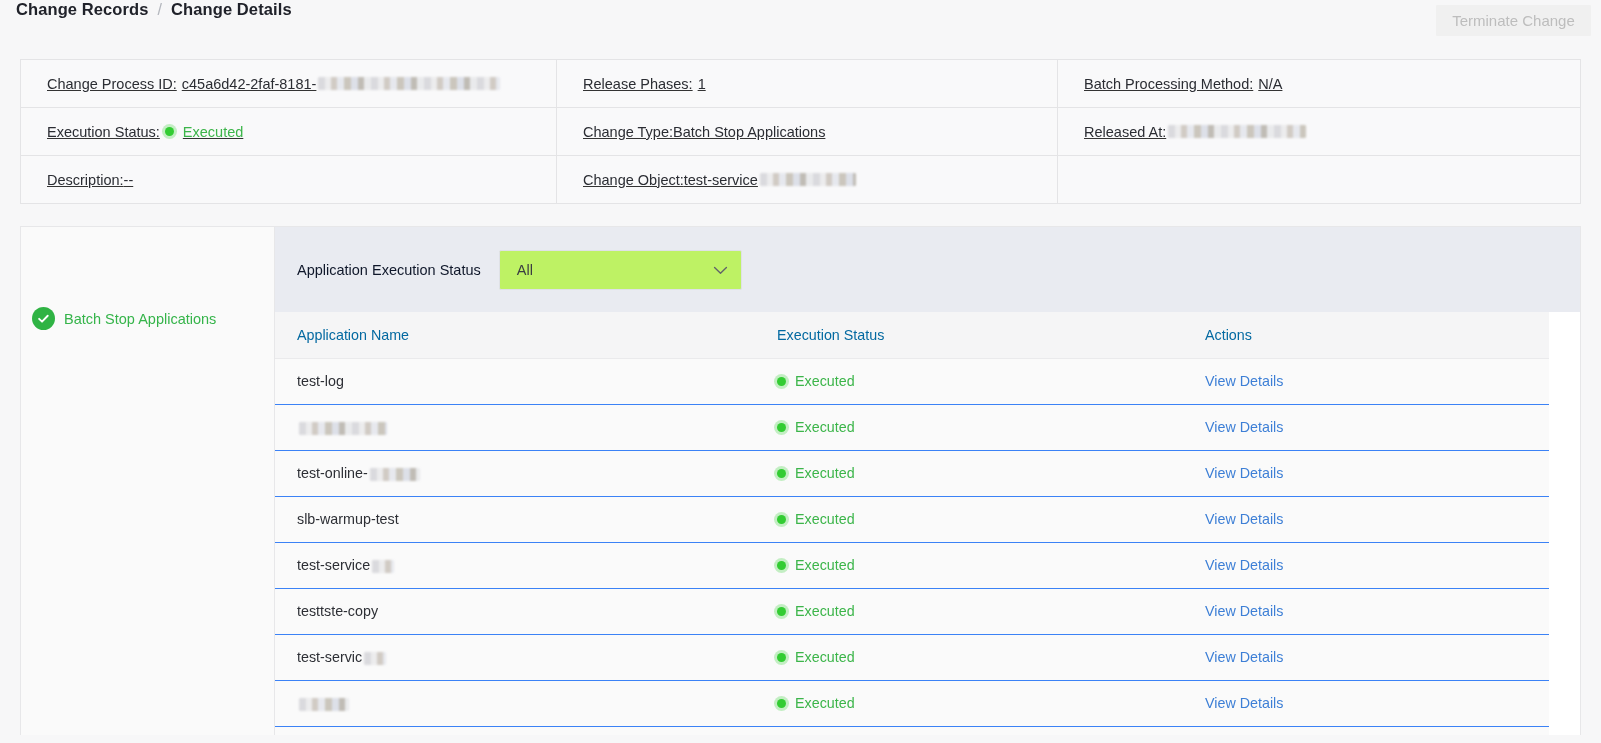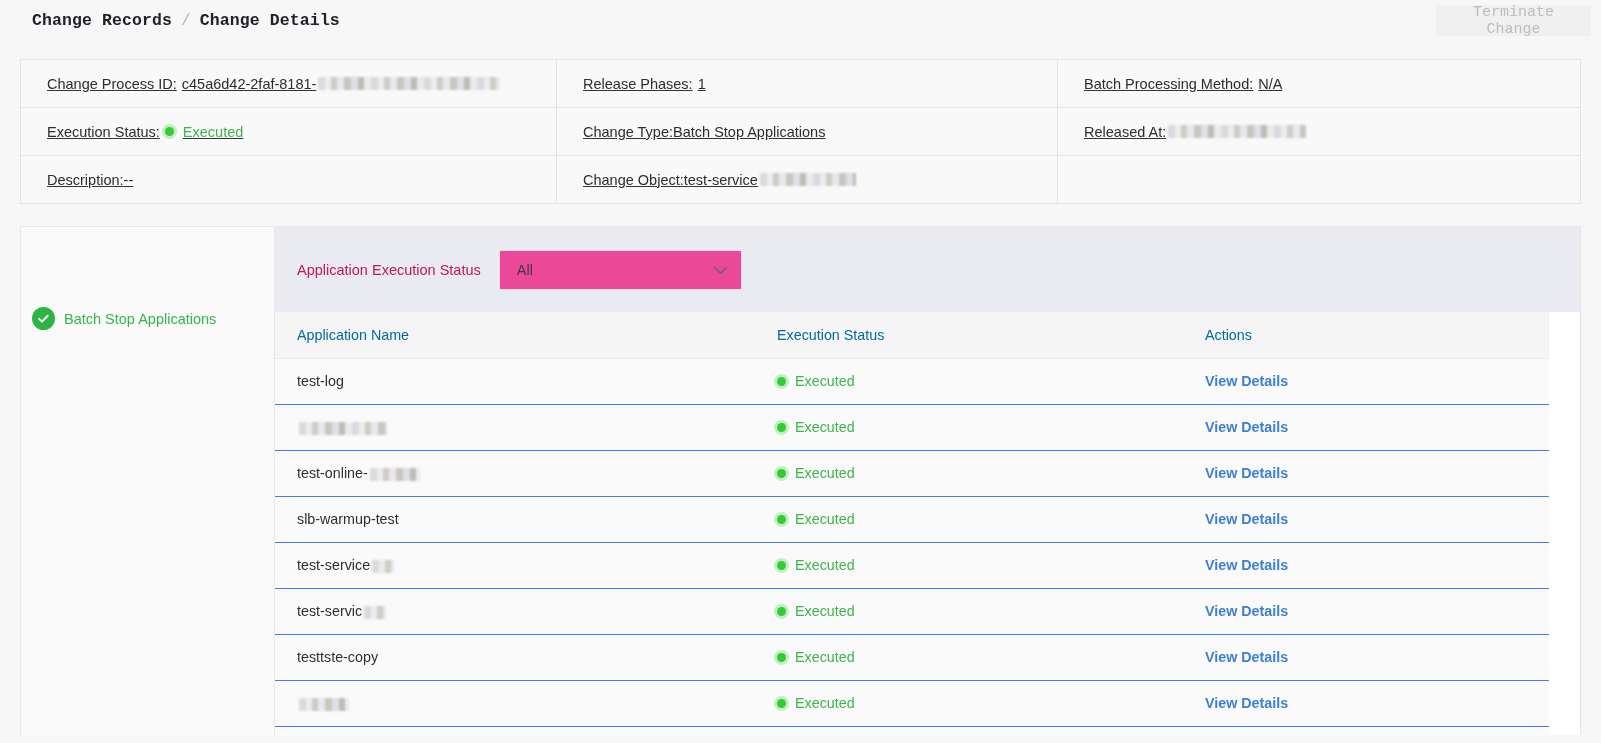--- a/index.html
+++ b/index.html
@@ -12,23 +12,22 @@
     color: #333;
     overflow: hidden;
   }
 
   
   .topbar {
     position: relative;
     height: 41px;
     background: #f7f7f8;
     display: flex;
-    align-items: center;
-    padding-left: 32px;
-    font-family: Liberation Mono, monospace;
+    align-items: flex-start;
+    padding-left: 16px;
   }
   .breadcrumb {
     display: flex;
     align-items: center;
     font-size: 16.5px;
     font-weight: bold;
     letter-spacing: .1px;
   }
   .bc-item { color: #20222a; white-space: nowrap; }
   .bc-item.link { cursor: pointer; }
@@ -163,29 +162,29 @@
   .filter-bar {
     background: #e9ebf1;
     height: 85px;
     display: flex;
     align-items: center;
     padding-left: 22px;
     flex: 0 0 85px;
   }
   .filter-label {
     font-size: 14.5px;
-    color: #be185d;
+    color: #0f172a;
     margin-right: 18px;
     white-space: nowrap;
   }
   .select {
     position: relative;
     width: 243px;
     height: 40px;
-    background: #ec4899;
+    background: #bef264;
     border: 1px solid #dfe1e6;
     border-radius: 2px;
     display: flex;
     align-items: center;
     padding: 0 34px 0 17px;
     font-size: 14.5px;
     color: #3b3d42;
     cursor: pointer;
   }
   .chev {
@@ -225,21 +224,20 @@
   }
   .col-name  { width: 480px; }
   .col-stat  { width: 428px; }
   .col-act   { width: 366px; }
   .cell-status { display: flex; align-items: center; }
   .cell-status .dot { margin-left: 0; margin-right: 9px; }
   .link-action {
     color: #3d7fd6;
     font-size: 14.3px;
     cursor: pointer;
-    font-weight: bold;
   }
   .name-wrap { display: inline-flex; align-items: center; }
 </style>
 </head>
 <body>
 
 <div class="topbar">
   <div class="breadcrumb">
     <span class="bc-item link">Change Records</span>
     <span class="bc-sep">/</span>
@@ -383,31 +381,31 @@
               <td><span class="name-wrap">test-service</span><span class="redact" style="width: 22px;"></span></td>
               <td>
                 <span class="cell-status">
                   <span class="dot"></span>
                   <span class="green-text">Executed</span>
                 </span>
               </td>
               <td><span class="link-action">View Details</span></td>
             </tr>
             <tr>
+              <td><span class="name-wrap">testtste-copy</span></td>
+              <td>
+                <span class="cell-status">
+                  <span class="dot"></span>
+                  <span class="green-text">Executed</span>
+                </span>
+              </td>
+              <td><span class="link-action">View Details</span></td>
+            </tr>
+            <tr>
               <td><span class="name-wrap">test-servic</span><span class="redact" style="width: 22px;"></span></td>
-              <td>
-                <span class="cell-status">
-                  <span class="dot"></span>
-                  <span class="green-text">Executed</span>
-                </span>
-              </td>
-              <td><span class="link-action">View Details</span></td>
-            </tr>
-            <tr>
-              <td><span class="name-wrap">testtste-copy</span></td>
               <td>
                 <span class="cell-status">
                   <span class="dot"></span>
                   <span class="green-text">Executed</span>
                 </span>
               </td>
               <td><span class="link-action">View Details</span></td>
             </tr>
             <tr>
               <td><span class="name-wrap"></span><span class="redact" style="width: 50px;"></span></td>

